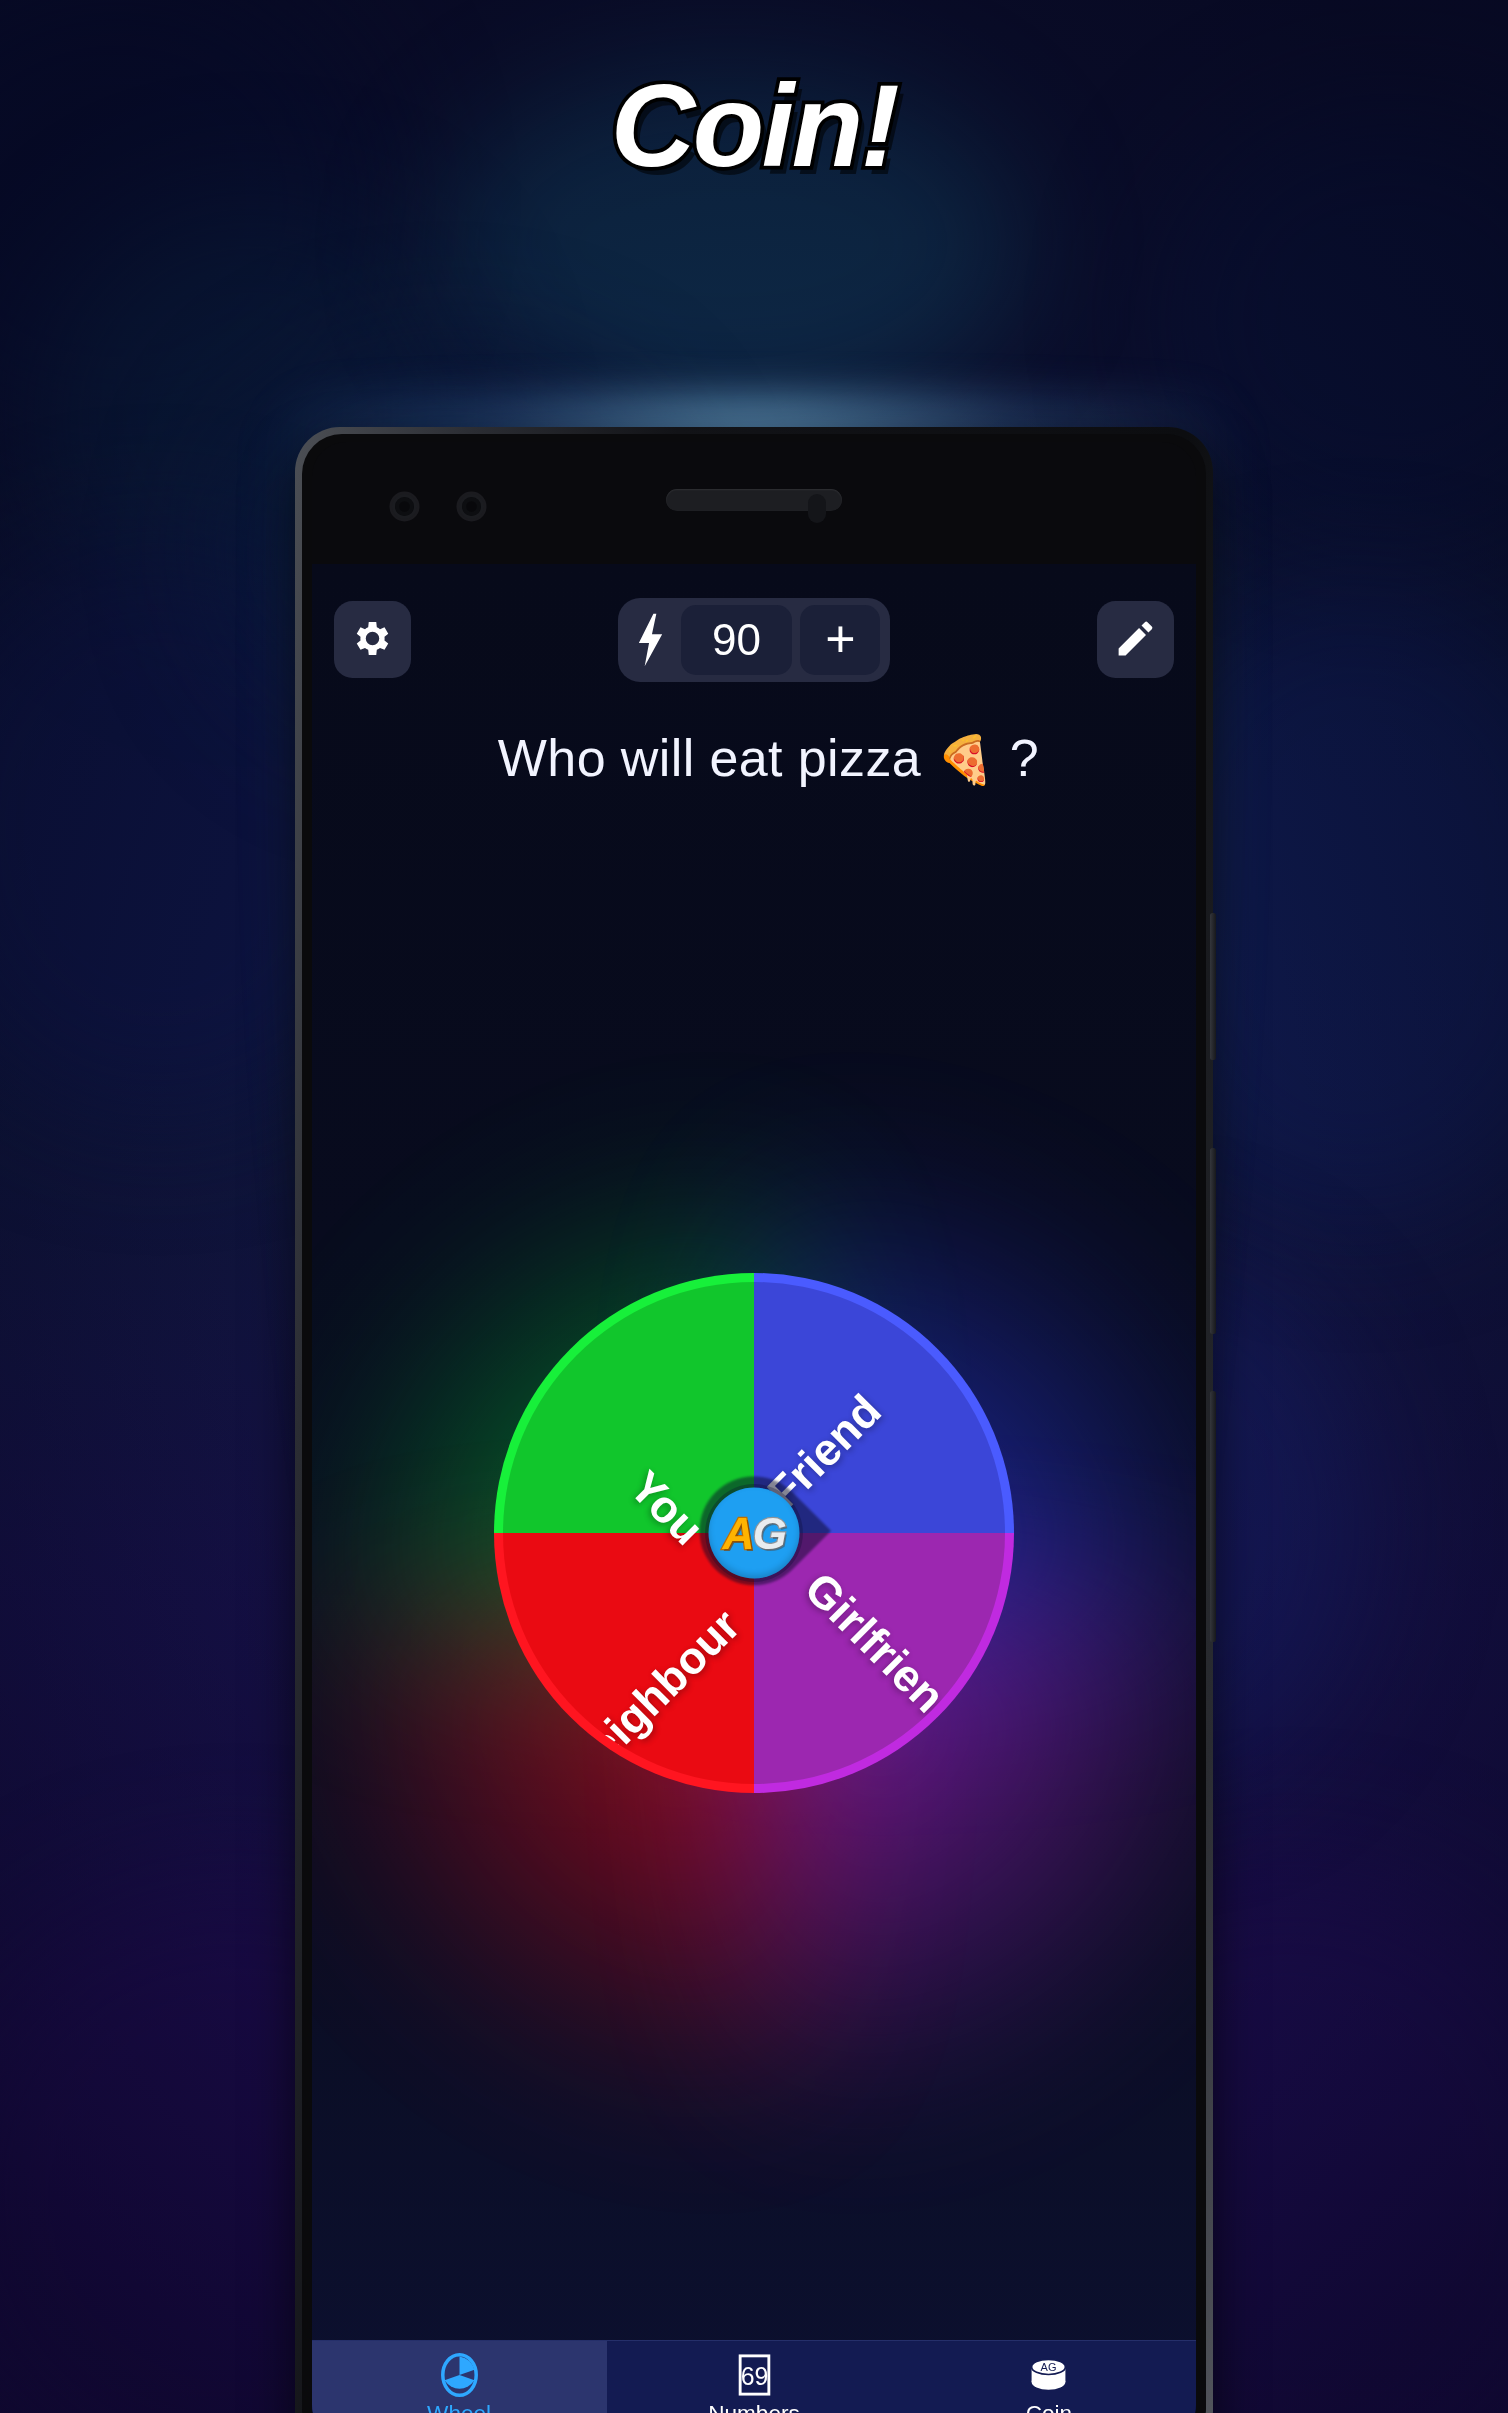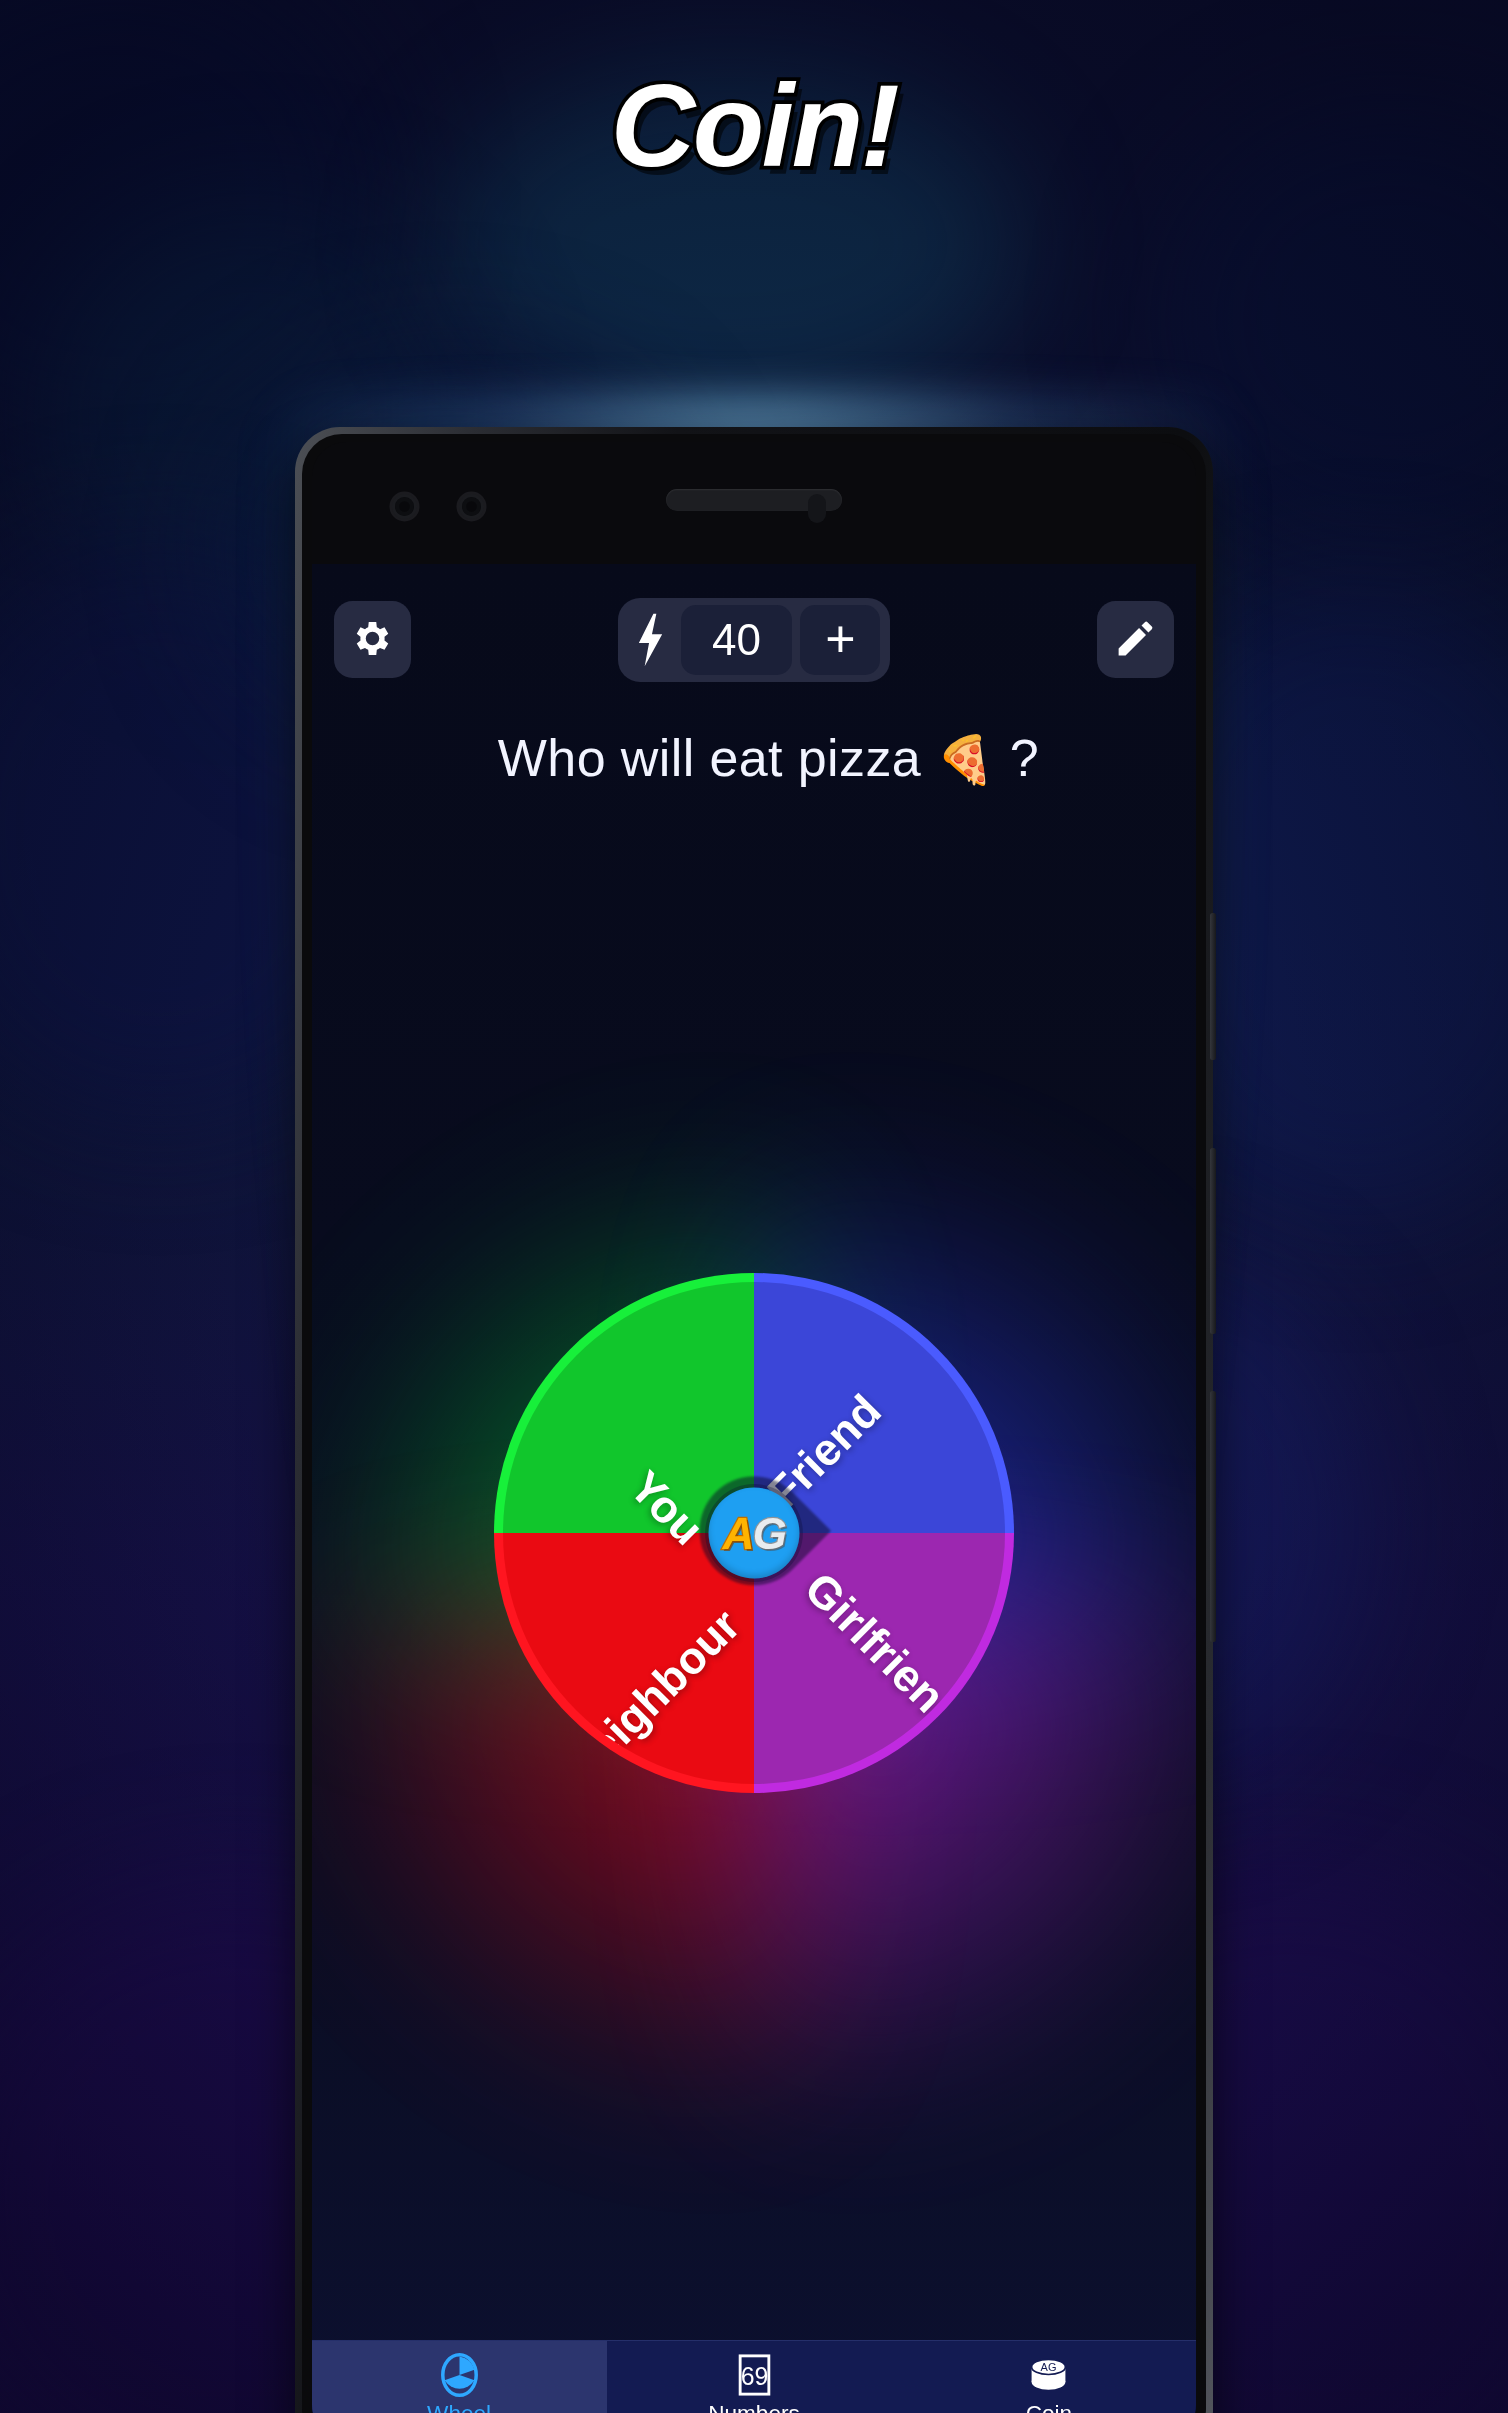--- a/index.html
+++ b/index.html
@@ -283,21 +283,21 @@
         </div>
 
         <div class="tb-spacer"></div>
 
         <div class="energy-pill">
           <span class="bolt">
             <svg width="35" height="54" viewBox="0 0 24 36" fill="#fff">
               <path d="M14 0 4 20h7l-3 16L20 14h-7l3-14Z"></path>
             </svg>
           </span>
-          <div class="energy-val">40</div>
+          <div class="energy-val">90</div>
           <div class="energy-plus">+</div>
         </div>
 
         <div class="tb-spacer"></div>
 
         <div class="tb-btn">
           <span>
             <svg width="45" height="45" viewBox="0 0 24 24" fill="#fff">
               <path d="M3 17.3V21h3.7L17.6 10.1l-3.7-3.7L3 17.3ZM20.7 7a1 1 0 0 0 0-1.4l-2.3-2.3a1 1 0 0 0-1.4 0l-1.8 1.8 3.7 3.7L20.7 7Z"></path>
             </svg>

